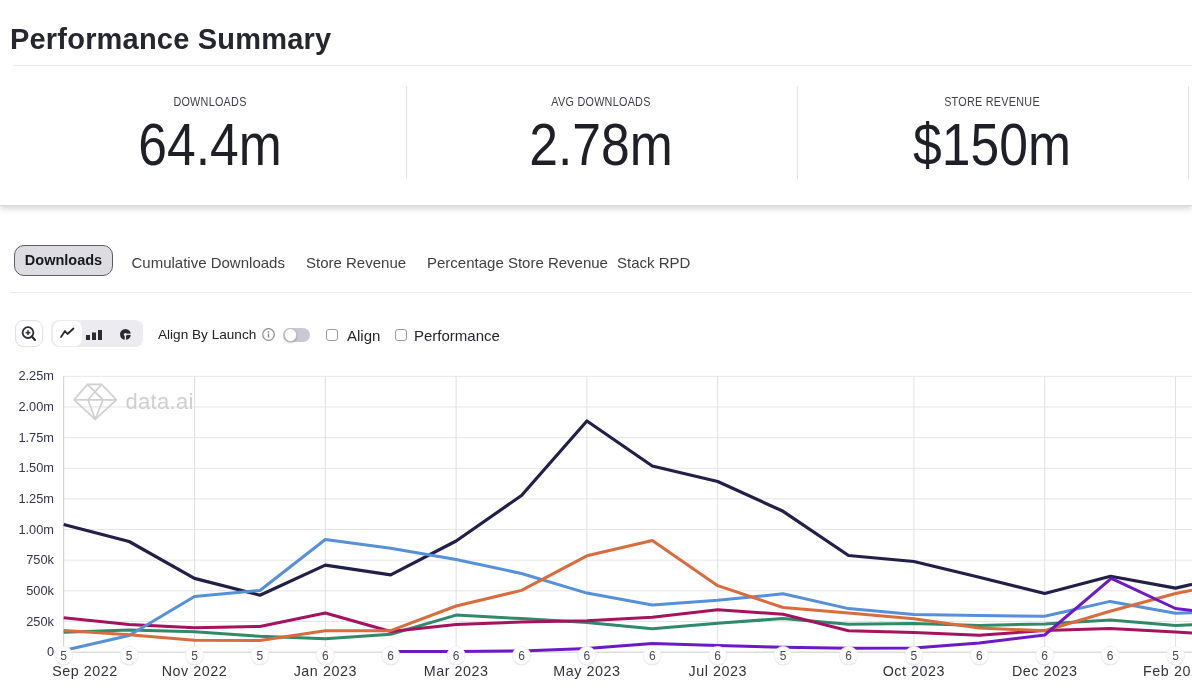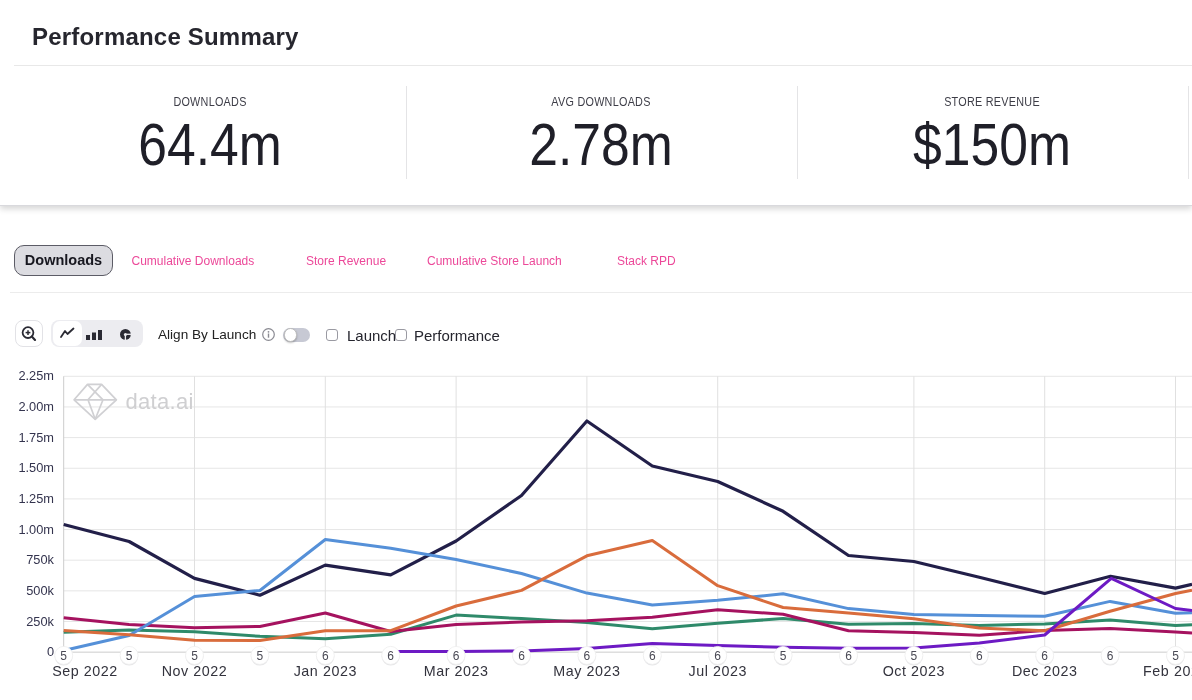--- a/index.html
+++ b/index.html
@@ -1,26 +1,26 @@
 <!DOCTYPE html>
 <html><head>
 <meta charset="utf-8">
 <style>
   html,body{margin:0;padding:0;}
   body{font-family:"Liberation Sans", sans-serif; background:#fff;}
   #page{position:relative;width:1192px;height:700px;overflow:hidden;background:#fff;}
   .abs{position:absolute;}
   #hdr{position:absolute;left:0;top:0;width:1192px;height:205px;background:#fff;border-bottom:1px solid #d9d9dd;box-shadow:0 3px 6px rgba(0,0,0,0.16);}
-  #title{position:absolute;left:32px;top:23px;font-size:24px;font-weight:700;color:#26262e;letter-spacing:0.2px;}
+  #title{position:absolute;left:10px;top:23px;font-size:29px;font-weight:700;color:#26262e;letter-spacing:0.2px;}
   #hr1{position:absolute;left:14px;top:65px;width:1178px;height:1px;background:#e8e8e8;}
   .vdiv{position:absolute;top:86px;height:93px;width:1px;background:#e4e4e6;}
   .slabel{position:absolute;top:95px;width:300px;text-align:center;font-size:12px;font-weight:400;color:#3d3d47;letter-spacing:0.3px;transform:scaleX(0.9);}
   .snum{position:absolute;top:110px;width:400px;text-align:center;font-size:60px;font-weight:400;color:#1f1f28;transform:scaleX(0.86);}
   #tabpill{position:absolute;left:14px;top:245px;width:99px;height:31px;background:#dcdce1;border:1.5px solid #5c5c66;border-radius:10px;box-sizing:border-box;text-align:center;line-height:28px;font-size:14.5px;font-weight:700;color:#17171f;}
-  .tab{position:absolute;top:253.5px;font-size:12px;color:#ec4899;}
+  .tab{position:absolute;top:253.5px;font-size:15px;color:#404040;}
   #hr2{position:absolute;left:10px;top:292px;width:1182px;height:1px;background:#ececec;}
   .btn{position:absolute;box-sizing:border-box;background:#fff;border:1px solid #e2e2e6;border-radius:8px;}
   #toolbar-text{position:absolute;left:158px;top:327px;font-size:13.6px;color:#222;}
 </style>
 </head>
 <body>
 <div id="page">
   <div id="hdr">
     <div id="title">Performance Summary</div>
     <div id="hr1"></div>
@@ -31,21 +31,21 @@
     <div class="slabel" style="left:451px">AVG DOWNLOADS</div>
     <div class="slabel" style="left:842px">STORE REVENUE</div>
     <div class="snum" style="left:10px">64.4m</div>
     <div class="snum" style="left:401px">2.78m</div>
     <div class="snum" style="left:792px">$150m</div>
   </div>
 
   <div id="tabpill">Downloads</div>
   <div class="tab" style="left:131.5px">Cumulative Downloads</div>
   <div class="tab" style="left:306px">Store Revenue</div>
-  <div class="tab" style="left:427px">Cumulative Store Launch</div>
+  <div class="tab" style="left:427px">Percentage Store Revenue</div>
   <div class="tab" style="left:617px">Stack RPD</div>
   <div id="hr2"></div>
 
   <div class="btn" style="left:15px;top:320px;width:28px;height:27px;"></div>
   <svg class="abs" style="left:15px;top:320px" width="28" height="27" viewBox="0 0 28 27">
     <circle cx="13" cy="12.6" r="5.4" fill="none" stroke="#2a2a33" stroke-width="1.8"></circle>
     <line x1="16.8" y1="16.6" x2="20" y2="19.9" stroke="#2a2a33" stroke-width="2.2" stroke-linecap="round"></line>
     <line x1="10.6" y1="12.6" x2="15.4" y2="12.6" stroke="#2a2a33" stroke-width="1.5"></line>
     <line x1="13" y1="10.2" x2="13" y2="15" stroke="#2a2a33" stroke-width="1.5"></line>
   </svg>
@@ -67,21 +67,21 @@
   </svg>
   <div id="toolbar-text">Align By Launch</div>
   <svg class="abs" style="left:262px;top:328px" width="13" height="13" viewBox="0 0 13 13">
     <circle cx="6.5" cy="6.5" r="5.8" fill="none" stroke="#8a8a92" stroke-width="1.2"></circle>
     <circle cx="6.5" cy="3.8" r="0.9" fill="#8a8a92"></circle>
     <rect x="5.8" y="5.5" width="1.4" height="4.2" fill="#8a8a92"></rect>
   </svg>
   <div class="abs" style="left:283px;top:328px;width:26.5px;height:14px;background:#c7c9d4;border-radius:7px;"></div>
   <div class="abs" style="left:283.5px;top:328.3px;width:13.4px;height:13.4px;background:#fff;border:0.5px solid #bbb;border-radius:50%;box-sizing:border-box;box-shadow:0 1px 2px rgba(0,0,0,0.25);"></div>
   <div class="abs" style="left:325.5px;top:328.5px;width:12px;height:12.5px;border:1.5px solid #9a9aa2;border-radius:3px;box-sizing:border-box;"></div>
-  <div class="abs" style="left:347px;top:327px;font-size:15px;color:#25252e;">Launch</div>
+  <div class="abs" style="left:347px;top:327px;font-size:15px;color:#25252e;">Align</div>
   <div class="abs" style="left:394.5px;top:328.5px;width:12px;height:12.5px;border:1.5px solid #9a9aa2;border-radius:3px;box-sizing:border-box;"></div>
   <div class="abs" style="left:414px;top:327px;font-size:15px;color:#25252e;">Performance</div>
 
   <svg class="abs" style="left:0;top:360px" width="1192" height="340" viewBox="0 360 1192 340">
 
     <g stroke="#e6e6e6" stroke-width="1">
       <line x1="63.7" y1="376.3" x2="1192" y2="376.3"></line>
       <line x1="63.7" y1="406.95" x2="1192" y2="406.95"></line>
       <line x1="63.7" y1="437.6" x2="1192" y2="437.6"></line>
       <line x1="63.7" y1="468.25" x2="1192" y2="468.25"></line>

